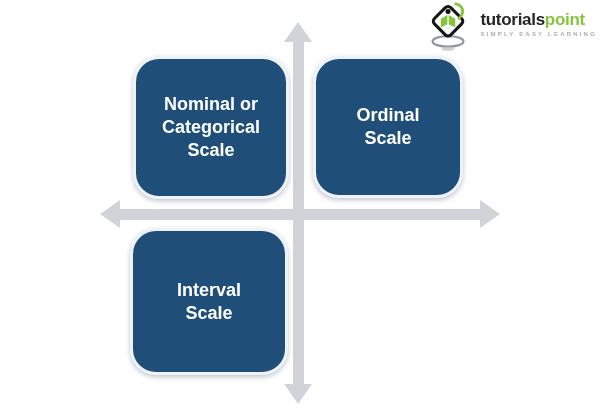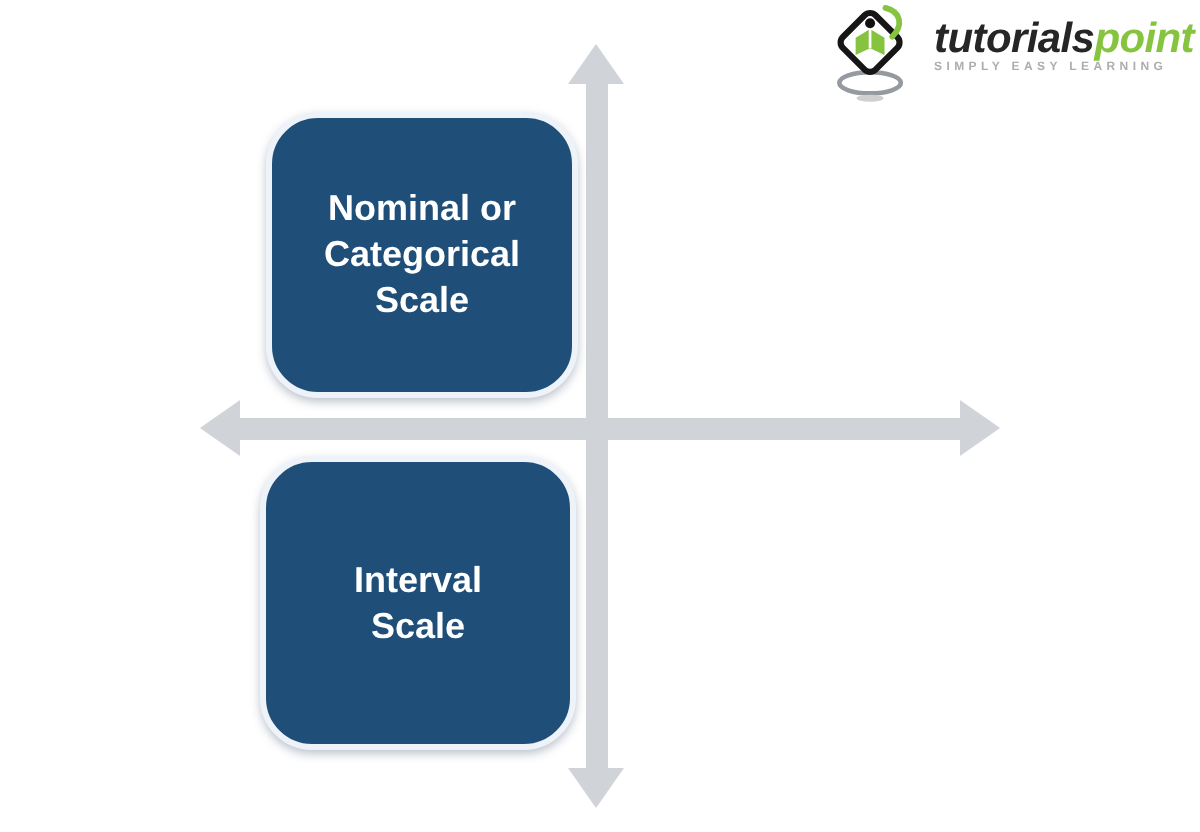--- a/index.html
+++ b/index.html
@@ -44,21 +44,21 @@
   .qbox-bl{left:130px;top:228px;width:158px;height:147px;}
   .qbox-br{left:311px;top:229px;width:153px;height:146px;}
 
   
   .logo{
     position:absolute;top:2px;right:3px;z-index:3;
     display:flex;align-items:flex-start;
   }
   .logo-icon{width:58px;height:50px;flex:0 0 auto;}
   .logo-text{margin-left:2px;margin-top:9px;}
-  .brand{font-size:21px;font-weight:bold;letter-spacing:-0.3px;line-height:18px;font-style:italic;}
+  .brand{font-size:17px;font-weight:bold;letter-spacing:-0.3px;line-height:18px;}
   .brand-dark{color:var(--brand-dark,#262626);}
   .brand-green{color:var(--brand-green,#86c440);}
   .tagline{
     font-size:6px;letter-spacing:2.2px;margin-top:2px;
     color:var(--tagline-gray,#adadad);font-weight:bold;white-space:nowrap;
   }
 </style>
 </head>
 <body>
 
@@ -66,20 +66,23 @@
 
   <div class="arrow-part v-shaft"></div>
   <div class="arrow-part h-shaft"></div>
   <div class="arrow-part head head-up"></div>
   <div class="arrow-part head head-down"></div>
   <div class="arrow-part head head-left"></div>
   <div class="arrow-part head head-right"></div>
 
   <div class="qbox qbox-tl">
     <span>Nominal or Categorical Scale</span>
+  </div>
+  <div class="qbox qbox-tr">
+    <span>Ordinal Scale</span>
   </div>
   <div class="qbox qbox-bl">
     <span>Interval Scale</span>
   </div>
 
   <div class="logo">
     <svg class="logo-icon" viewBox="0 0 60 52" xmlns="http://www.w3.org/2000/svg">
       <ellipse cx="29" cy="41" rx="16" ry="5.5" fill="none" stroke="#949a9f" stroke-width="2.4"></ellipse>
       <ellipse cx="29" cy="49" rx="7" ry="1.8" fill="#cfcfcf"></ellipse>
       <rect x="17" y="8" width="24" height="24" rx="4" transform="rotate(45 29 20)" fill="#ffffff" stroke="#161616" stroke-width="3.2"></rect>

